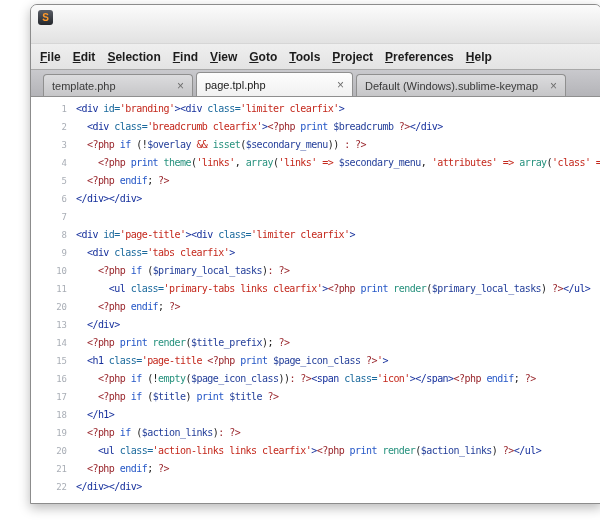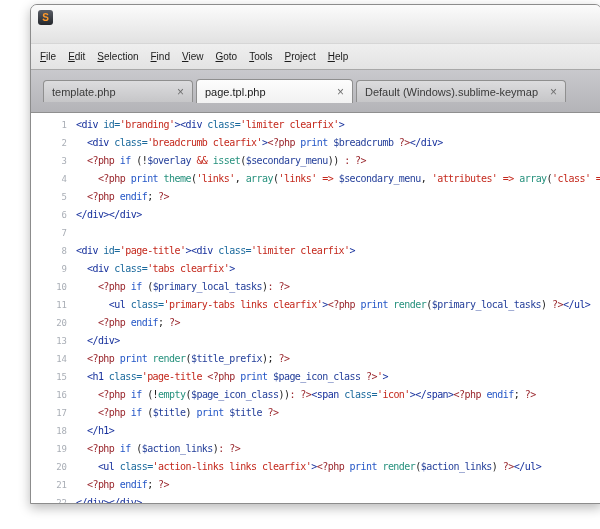--- a/index.html
+++ b/index.html
@@ -12,28 +12,28 @@
     display:flex;flex-direction:column;overflow:hidden;background:#ececec;}
 
   .titlebar{height:38px;flex:0 0 auto;position:relative;
     background:linear-gradient(#fbfbfb,#e2e2e2);border-bottom:1px solid #d6d6d6;}
   .win-icon{position:absolute;left:7px;top:5px;width:15px;height:15px;border-radius:3px;
     background:linear-gradient(#5a5e66,#23262b);color:#ff9a2a;font-size:10px;font-weight:bold;
     display:flex;align-items:center;justify-content:center;}
   .title-text{position:absolute;right:7px;bottom:4px;font-size:13px;color:#2e2e2e;}
 
   .menubar{height:25px;flex:0 0 auto;display:flex;align-items:center;padding-left:3px;
-    background:linear-gradient(#efefef,#e3e3e3);font-size:10px;color:#1c1c1c;}
+    background:linear-gradient(#efefef,#e3e3e3);font-size:12px;color:#1c1c1c;font-weight:bold;}
   .menu-item{padding:3px 6px;cursor:default;}
   .mkey{text-decoration:underline;}
 
-  .tabbar{height:44px;flex:0 0 auto;box-sizing:border-box;
+  .tabbar{height:28px;flex:0 0 auto;box-sizing:border-box;
     background:linear-gradient(#c9c9cd,#b4b4b8);
     border-top:1px solid #a8a8a8;border-bottom:1px solid #8f8f8f;
-    display:flex;align-items:center;padding-left:12px;}
+    display:flex;align-items:flex-end;padding-left:12px;}
   .tab{height:22px;box-sizing:border-box;border:1px solid #8f8f8f;border-bottom:none;
     border-radius:4px 4px 0 0;background:linear-gradient(#dcdcde,#c6c6c8);
     display:flex;align-items:center;justify-content:space-between;
     padding:0 8px;font-size:11px;color:#3a3a3a;margin-right:3px;overflow:hidden;white-space:nowrap;}
   .tab.active{background:linear-gradient(#fdfdfd,#f1f1f1);height:24px;color:#1a1a1a;}
   .tab:nth-child(1){width:150px;}
   .tab:nth-child(2){width:157px;}
   .tab:nth-child(3){width:210px;}
   .tab-label{overflow:hidden;text-overflow:clip;white-space:nowrap;}
   .tab-close{color:#6e6e6e;font-size:12px;margin-left:8px;flex:0 0 auto;}
@@ -64,20 +64,21 @@
 
     <div class="menubar">
         <div class="menu-item"><span class="mkey">F</span>ile</div>
         <div class="menu-item"><span class="mkey">E</span>dit</div>
         <div class="menu-item"><span class="mkey">S</span>election</div>
         <div class="menu-item"><span class="mkey">F</span>ind</div>
         <div class="menu-item"><span class="mkey">V</span>iew</div>
         <div class="menu-item"><span class="mkey">G</span>oto</div>
         <div class="menu-item"><span class="mkey">T</span>ools</div>
         <div class="menu-item"><span class="mkey">P</span>roject</div>
+        <div class="menu-item"><span class="mkey">P</span>references</div>
         <div class="menu-item"><span class="mkey">H</span>elp</div>
       </div>
 
     <div class="tabbar">
         <div class="tab">
           <span class="tab-label">template.php</span>
           <span class="tab-close">×</span>
         </div>
         <div class="tab active">
           <span class="tab-label">page.tpl.php</span>

